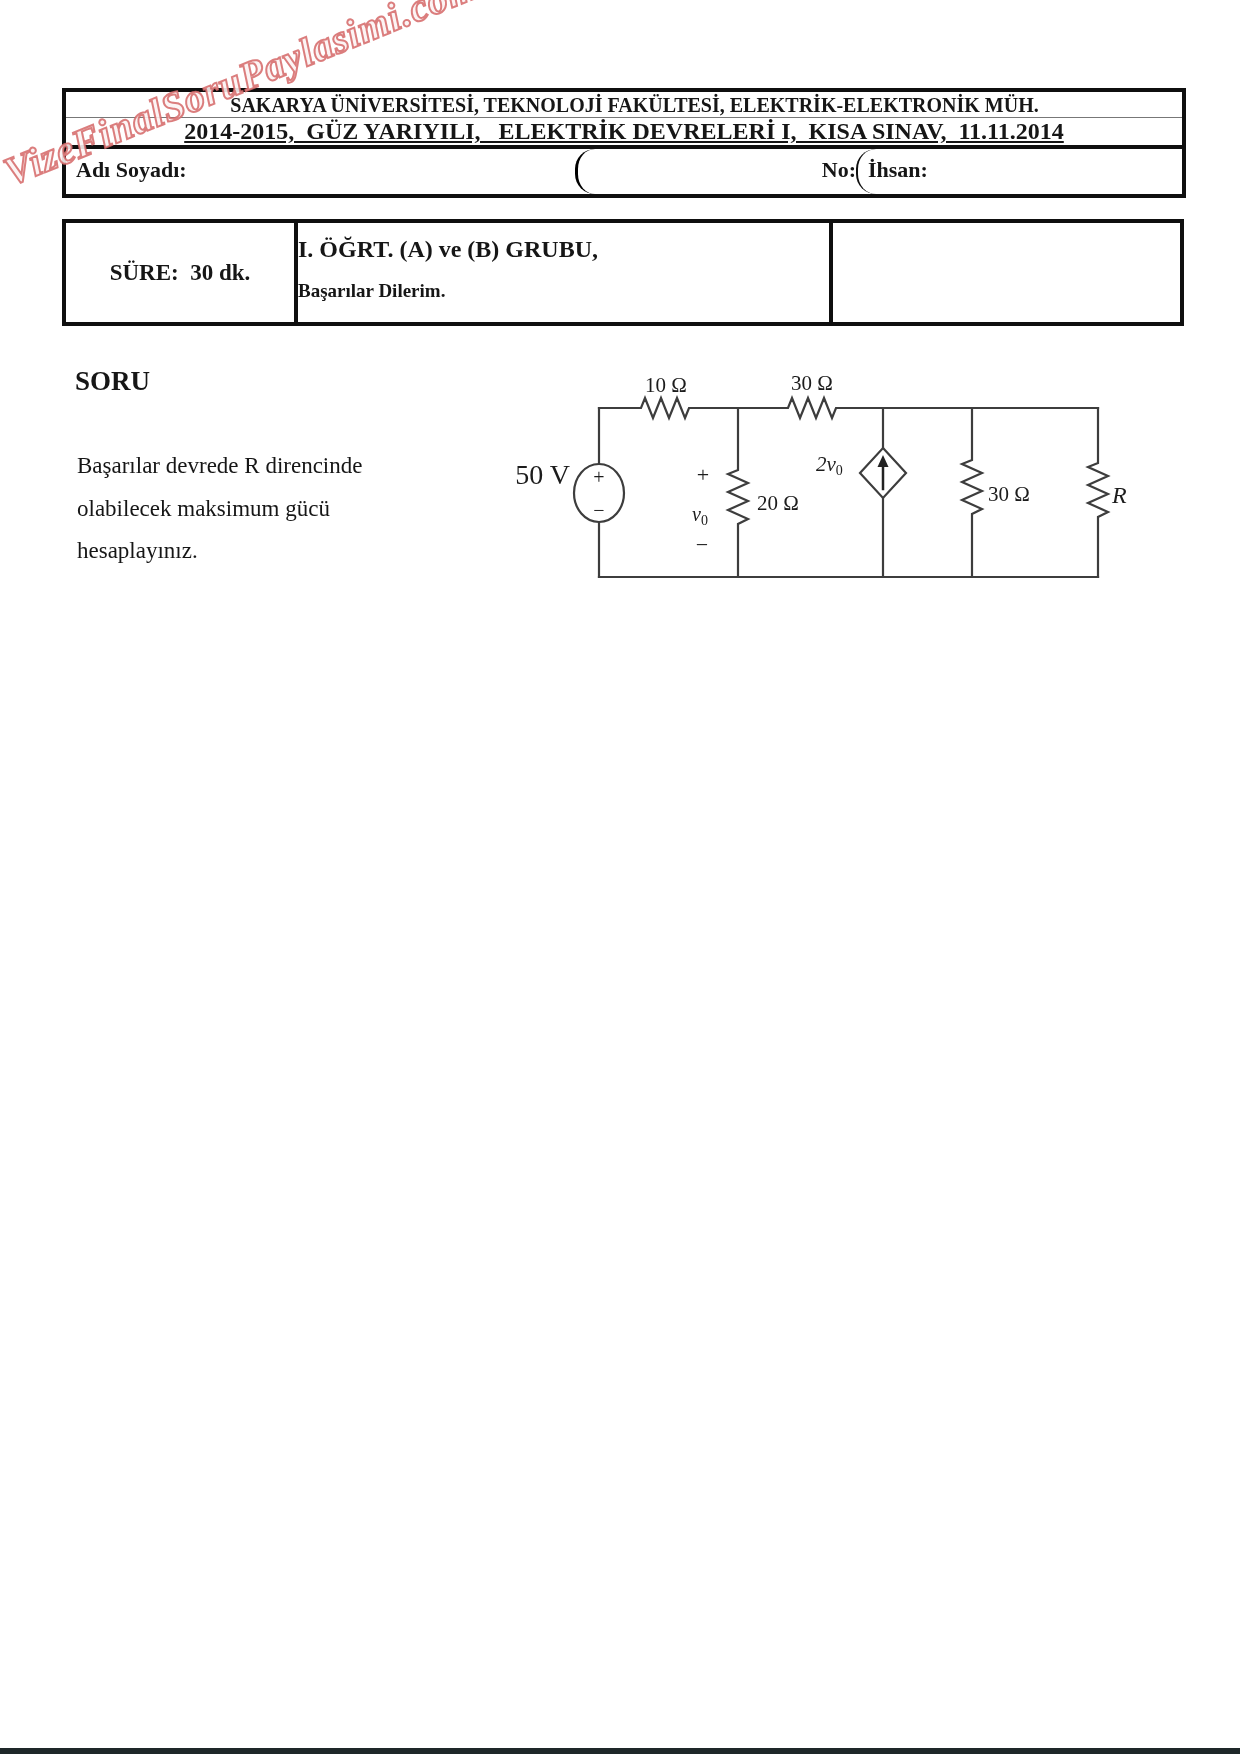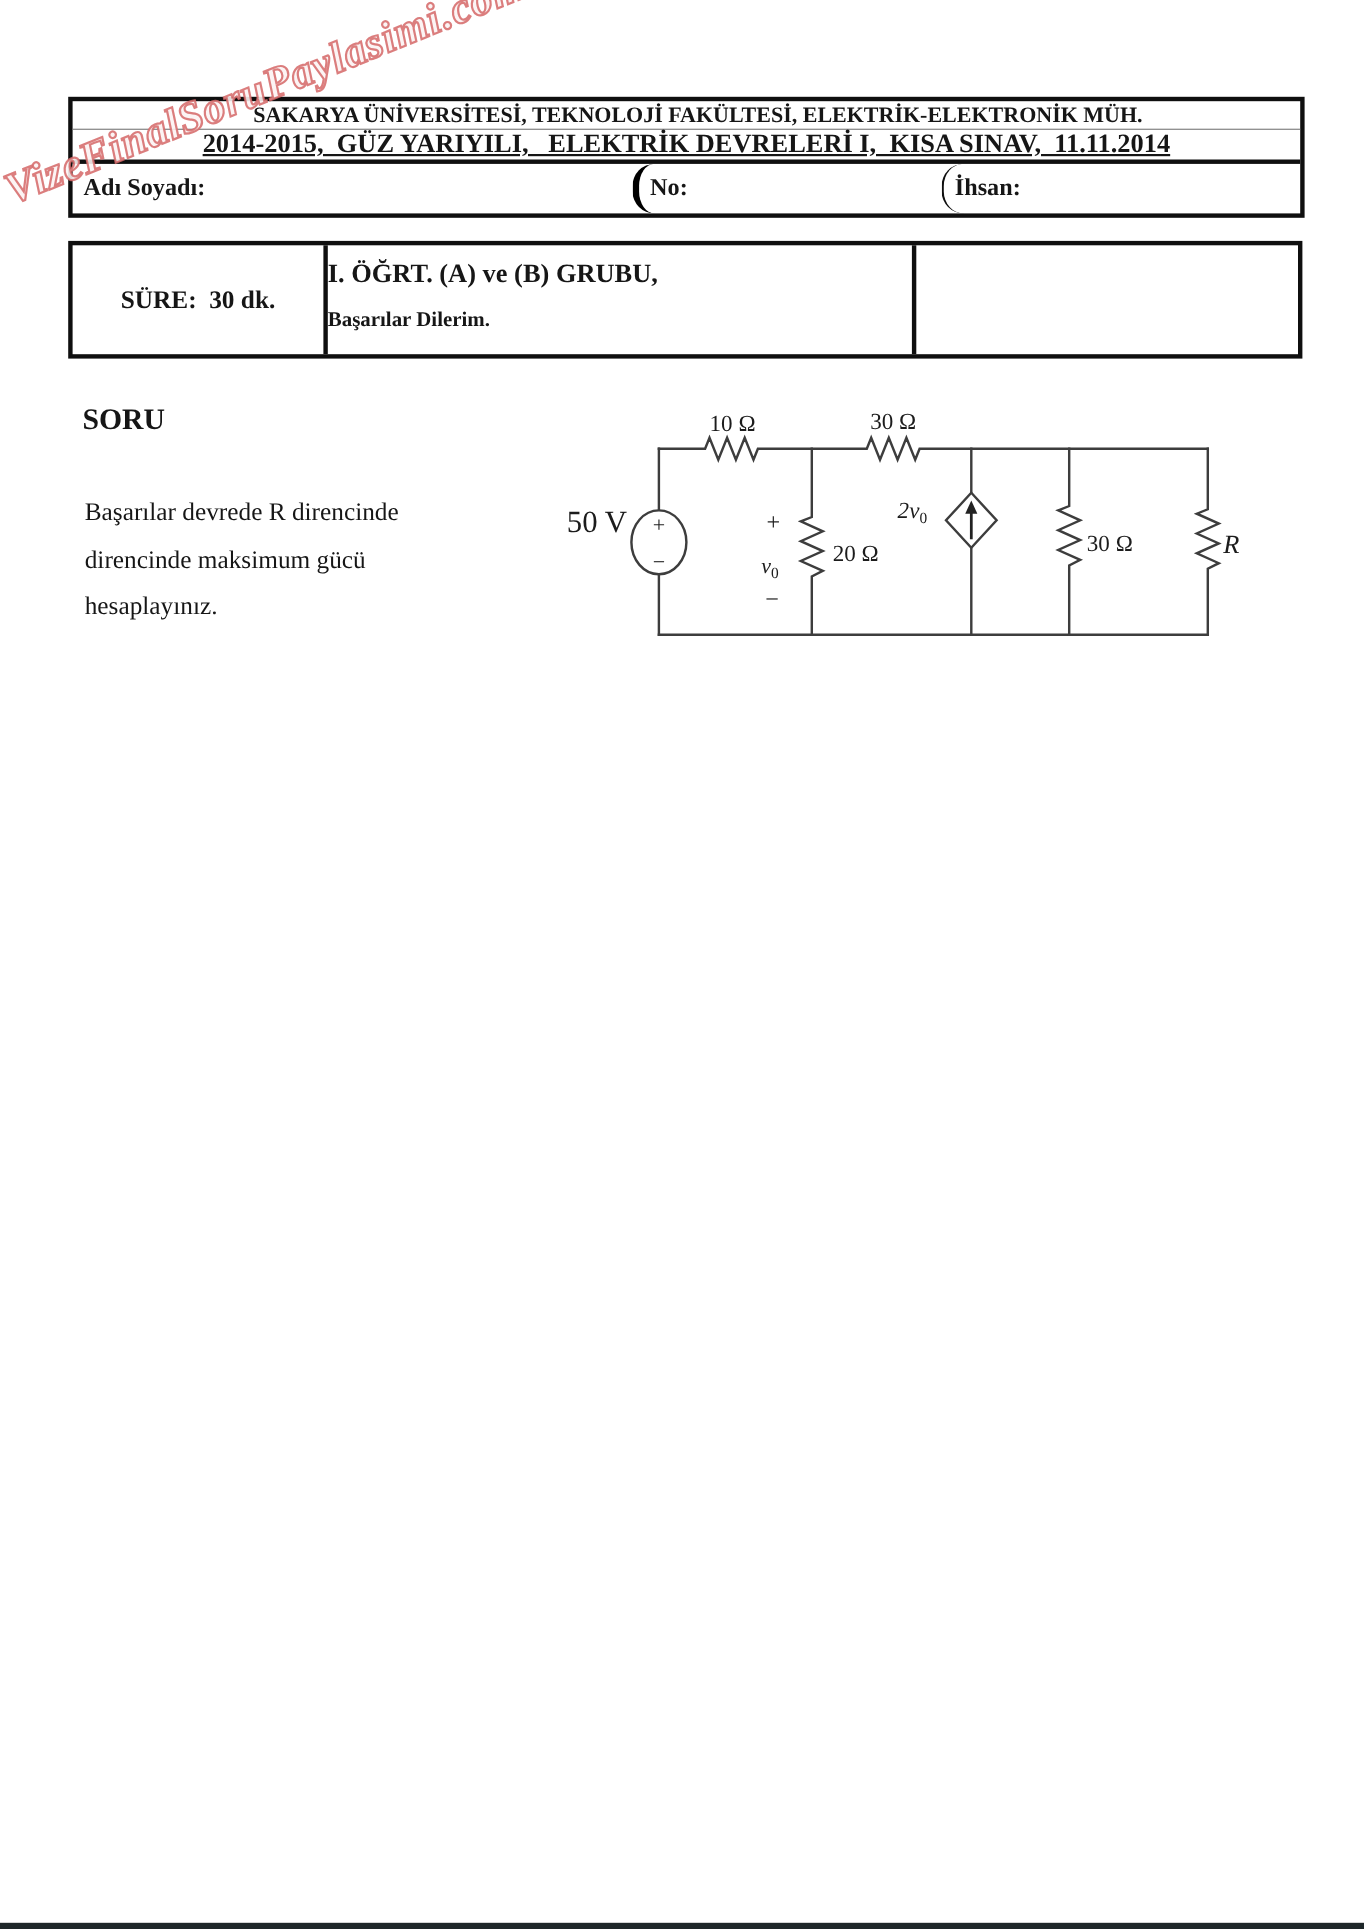--- a/index.html
+++ b/index.html
@@ -43,21 +43,21 @@
     border-bottom:4px solid #0f0f0f;
     text-decoration:underline;
   }
   .ht-row3{display:flex;height:45px;}
   .ht-row3 .cell{
     box-sizing:border-box;
     padding:8px 0 0 10px;
     font-weight:bold;font-size:22px;border-radius:20px;
   }
   .cell-name{width:509px;}
-  .cell-no{width:281px;border-left:6px solid #000000;}
+  .cell-no{width:281px;border-left:3px solid #000000;text-align:right;}
   .cell-imza{flex:1;border-left:2px solid #0f0f0f;}
   
   .info-table{left:62px;top:219px;width:1122px;height:107px;display:flex;}
   .info-table > div{box-sizing:border-box;}
   .it-duration{
     width:228px;display:flex;align-items:center;justify-content:center;
     font-weight:bold;font-size:23px;white-space:pre;
   }
   .it-group{
     width:539px;border-left:4px solid #0f0f0f;border-right:4px solid #0f0f0f;
@@ -114,21 +114,21 @@
     <div class="it-duration">SÜRE:  30 dk.</div>
     <div class="it-group">
       <div class="it-group-line1">I. ÖĞRT. (A) ve (B) GRUBU,</div>
       <div class="it-group-line2">Başarılar Dilerim.</div>
     </div>
   </div>
 
   <div class="soru-heading">SORU</div>
   <div class="question-text">
     <div>Başarılar devrede R direncinde</div>
-    <div>direncinde maksimum gücü</div>
+    <div>olabilecek maksimum gücü</div>
     <div>hesaplayınız.</div>
   </div>
 
   <svg class="circuit" width="730" height="250" viewBox="430 350 730 250">
     <g stroke="#3d3d3d" stroke-width="2.2" fill="none" stroke-linecap="square">
 
       <path d="M599 408 H641 l4 -10 l8 20 l8 -20 l8 20 l8 -20 l8 20 l4 -10 H788 l4 -10 l8 20 l8 -20 l8 20 l8 -20 l8 20 l4 -10 H1098"></path>
 
       <path d="M599 577 H1098"></path>
 

